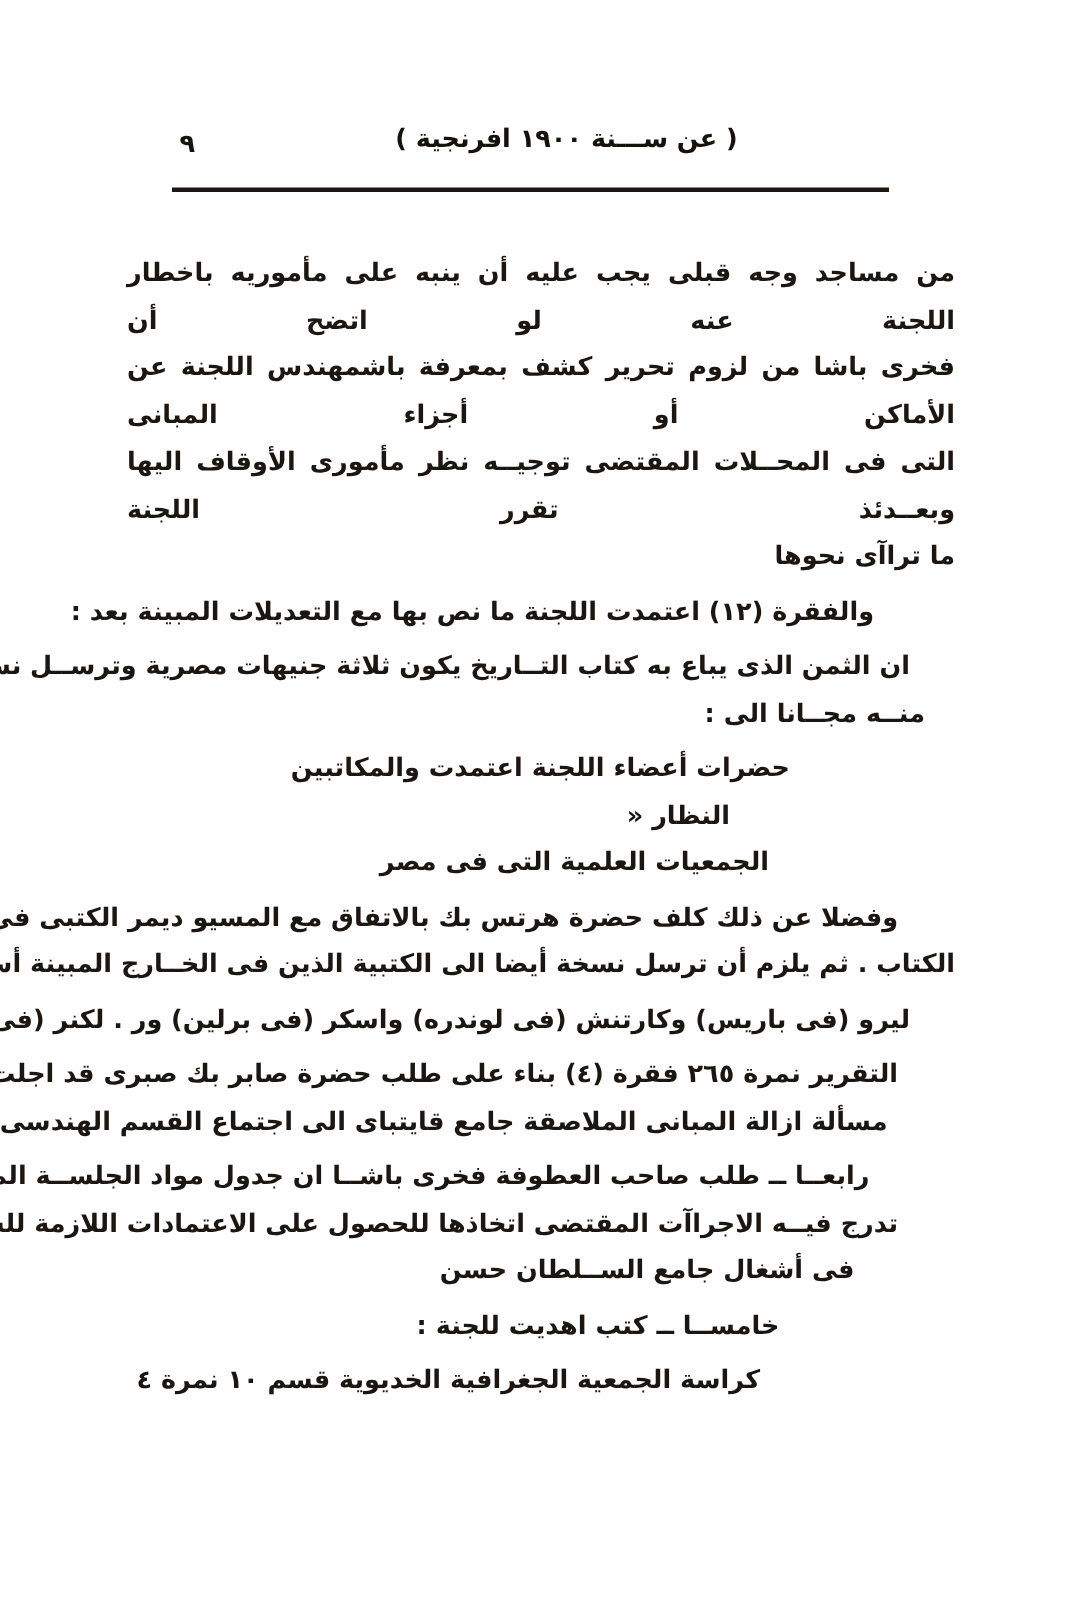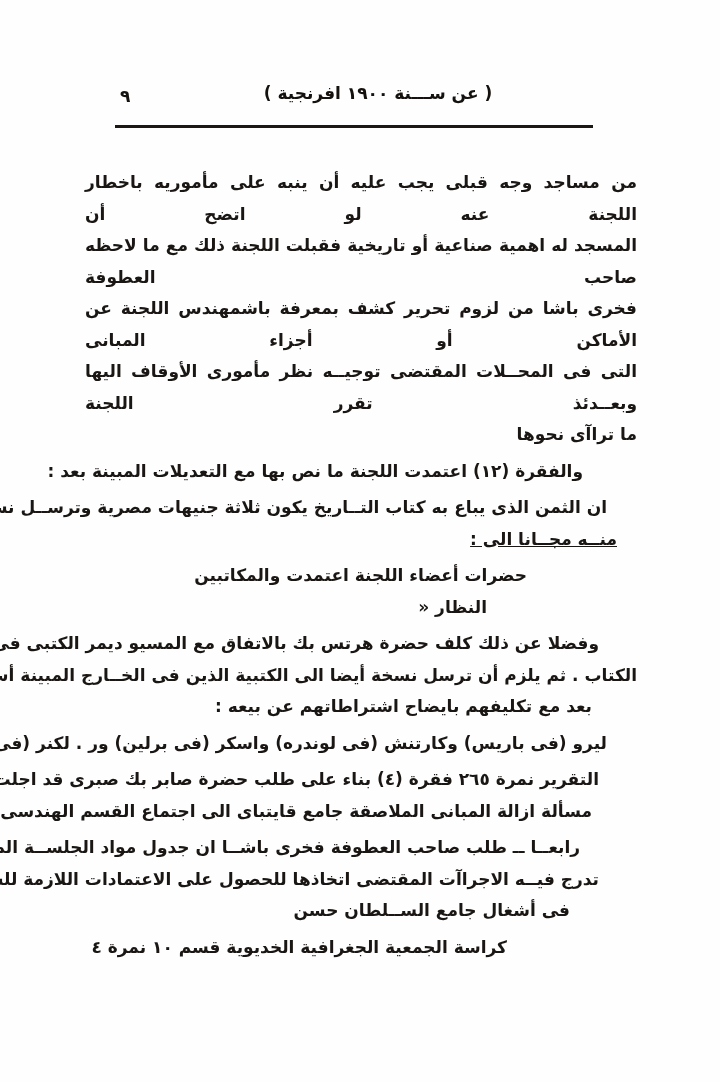--- a/index.html
+++ b/index.html
@@ -44,21 +44,21 @@
     text-align: right;
     font-size: 17px;
     font-weight: bold;
     line-height: 31.5px;
     color: #1a1614;
     margin-top: 21px;
   }
   .ln { white-space: nowrap; }
   .j  { white-space: normal; text-align: justify; text-align-last: justify; }
   .g  { margin-top: 5px; }
-  .i20  { padding-right: 20px; text-decoration: underline; }
+  .i20  { padding-right: 20px; }
   .i30  { padding-right: 30px; }
   .i38  { padding-right: 38px; }
   .i45  { padding-right: 45px; }
   .i54  { padding-right: 54px; }
   .i57  { padding-right: 57px; }
   .i67  { padding-right: 67px; }
   .i110 { padding-right: 110px; }
   .i117 { padding-right: 117px; }
   .i120 { padding-right: 120px; }
   .i124 { padding-right: 124px; }
@@ -71,34 +71,34 @@
 <div class="page">
 
   <div class="page-number">٩</div>
 
   <div class="header-title">( عن ســـنة ١٩٠٠ افرنجية )</div>
 
   <div class="header-rule"></div>
 
   <div class="content">
     <div class="ln j">من مساجد وجه قبلى يجب عليه أن ينبه على مأموريه باخطار اللجنة عنه لو اتضح أن</div>
-    <div class="ln j">المسجد له اهمية صناعية أو تاريخية فقبلت اللجنة ذلك مع ما لاحظه صاحب العطوفة</div>
     <div class="ln j">فخرى باشا من لزوم تحرير كشف بمعرفة باشمهندس اللجنة عن الأماكن أو أجزاء المبانى</div>
     <div class="ln j">التى فى المحــلات المقتضى توجيــه نظر مأمورى الأوقاف اليها وبعــدئذ تقرر اللجنة</div>
     <div class="ln">ما تراآى نحوها</div>
     <div class="ln g i54">والفقرة (١٢) اعتمدت اللجنة ما نص بها مع التعديلات المبينة بعد :</div>
     <div class="ln g i30">ان الثمن الذى يباع به كتاب التــاريخ يكون ثلاثة جنيهات مصرية وترســل نسخ</div>
     <div class="ln i20">منــه مجــانا الى :</div>
     <div class="ln g i110">حضرات أعضاء اللجنة اعتمدت والمكاتبين</div>
     <div class="ln i150">النظار «</div>
+    <div class="ln i124">الجمعيات العلمية التى فى مصر</div>
     <div class="ln g i38">وفضلا عن ذلك كلف حضرة هرتس بك بالاتفاق مع المسيو ديمر الكتبى فى بيع</div>
     <div class="ln">الكتاب . ثم يلزم أن ترسل نسخة أيضا الى الكتبية الذين فى الخــارج المبينة أسماؤهم</div>
-    <div class="ln i45">بعد مع تكليفهم بايضاح اشتراطاتهم عن بيعه :</div>
     <div class="ln g i30">ليرو (فى باريس) وكارتنش (فى لوندره) واسكر (فى برلين) ور . لكنر (فى ڤينا)</div>
     <div class="ln g i38">التقرير نمرة ٢٦٥ فقرة (٤) بناء على طلب حضرة صابر بك صبرى قد اجلت اللجنة</div>
     <div class="ln i45">مسألة ازالة المبانى الملاصقة جامع قايتباى الى اجتماع القسم الهندسى مرة أخرى</div>
     <div class="ln g i57">رابعــا ــ طلب صاحب العطوفة فخرى باشــا ان جدول مواد الجلســة المقبلة</div>
     <div class="ln i38">تدرج فيــه الاجراآت المقتضى اتخاذها للحصول على الاعتمادات اللازمة للشروع</div>
     <div class="ln i67">فى أشغال جامع الســلطان حسن</div>
+    <div class="ln g i117">خامســا ــ كتب اهديت للجنة :</div>
     <div class="ln g i130">كراسة الجمعية الجغرافية الخديوية قسم ١٠ نمرة ٤</div>
   </div>
 
 </div>
 
 </body></html>

